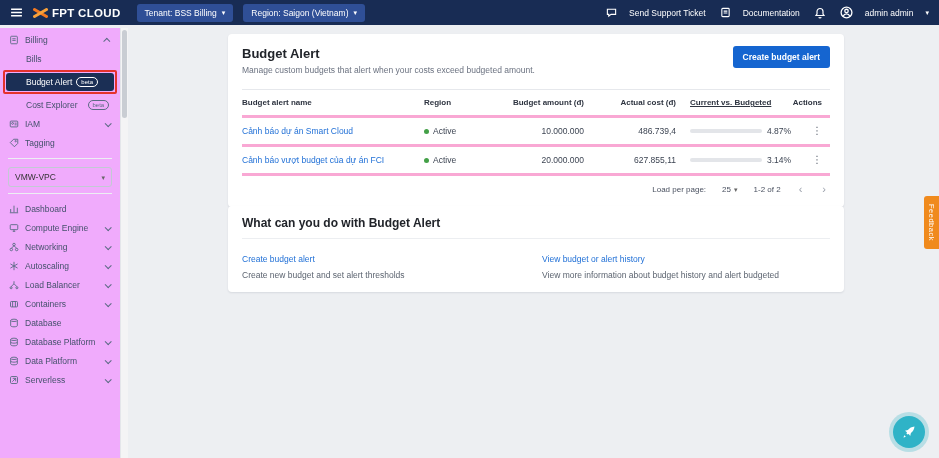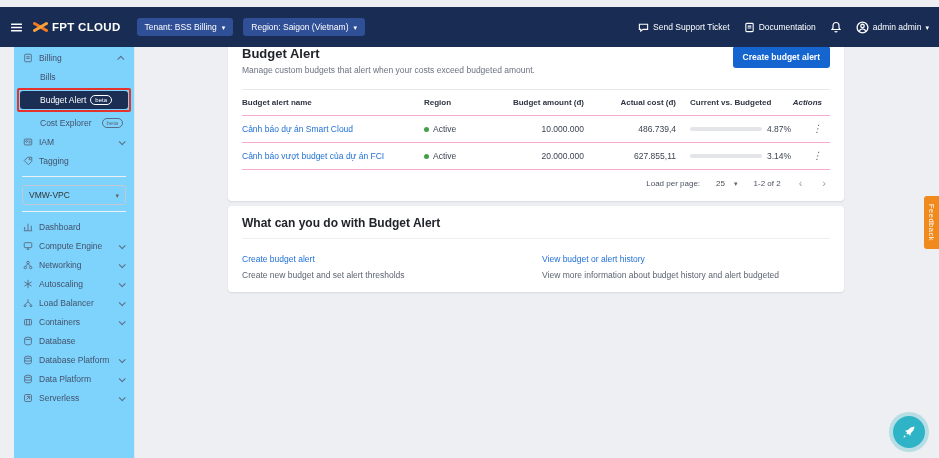--- a/index.html
+++ b/index.html
@@ -1,31 +1,31 @@
 <!DOCTYPE html>
 <html><head>
 <meta charset="utf-8">
 <style>
   * { margin:0; padding:0; box-sizing:border-box; }
   html,body { width:939px; height:458px; font-family:"Liberation Sans", sans-serif; background:#edeff2; overflow:hidden; position:relative; }
 
   
-  .topbar { position:absolute; top:7px; left:0; width:939px; height:40px; background:#182c54; display:flex; align-items:center; padding:0 10px; gap:10px; z-index:20; }
+  .topbar { position:absolute; top:0; left:0; width:939px; height:25px; background:#182c54; display:flex; align-items:center; padding:0 10px; gap:10px; z-index:20; }
   .tb-icon { display:inline-flex; align-items:center; justify-content:center; }
   .tb-icon svg { stroke:#fff; fill:none; stroke-width:1.2; }
   .logo { display:flex; align-items:center; gap:4px; margin-right:6px; }
   .logo-text { color:#fff; font-size:11.5px; font-weight:bold; letter-spacing:.3px; }
   .tb-pill { background:#2f4f96; color:#fff; font-size:8.5px; padding:4px 8px; border-radius:3px; display:flex; align-items:center; gap:5px; cursor:pointer; white-space:nowrap; }
   .caret { font-size:7px; color:#fff; line-height:1; }
   .tb-spacer { flex:1; }
-  .tb-link { display:flex; align-items:center; gap:4px; color:#fff; font-size:8.5px; cursor:pointer; white-space:nowrap; }
+  .tb-link { display:flex; align-items:center; gap:12px; color:#fff; font-size:8.5px; cursor:pointer; white-space:nowrap; }
   .tb-right { display:flex; align-items:center; gap:14px; }
 
   
-  .sidebar { position:absolute; top:28px; left:14px; bottom:0; width:121px; background:#7dd3fc; border-right:1px solid #e4e6ea; padding-top:20px; z-index:10; }
+  .sidebar { position:absolute; top:28px; left:0; bottom:0; width:121px; background:#f0abfc; border-right:1px solid #e4e6ea; padding-top:2px; z-index:10; }
   .srow { display:flex; align-items:center; gap:6px; padding:4px 8px; margin:1px 0; font-size:8.5px; color:#44516b; cursor:pointer; }
   .srow .slabel { flex:1; white-space:nowrap; overflow:hidden; }
   .sicon { width:11px; display:inline-flex; justify-content:center; flex:0 0 11px; }
   .sicon svg { stroke:#5b6b84; fill:none; stroke-width:1.1; }
   .sub { padding-left:26px; font-size:8.5px; }
   .chev { width:5px; height:5px; border-right:1px solid #5b6b84; border-bottom:1px solid #5b6b84; display:inline-block; flex:0 0 5px; margin-right:2px; }
   .chev.down { transform:rotate(45deg) translateY(-1px); }
   .chev.up { transform:rotate(-135deg) translateY(-1px); }
   .annotation { border:2px solid #e5322d; border-radius:2px; margin:2px 3px; padding:1px; }
   .selected-item { background:#1b2f55; color:#fff; border-radius:3px; padding:4px 6px 4px 20px; display:flex; align-items:center; gap:4px; font-size:8.5px; cursor:pointer; }
@@ -46,40 +46,40 @@
   .card1 { top:6px; padding:12px 14px 4px; }
   .card2 { top:178px; padding:10px 14px 12px; }
 
   .card-head { display:flex; align-items:flex-start; justify-content:space-between; }
   .page-title { font-size:13px; font-weight:bold; color:#21242a; }
   .page-sub { font-size:8.5px; color:#6b7280; margin-top:4px; }
   .btn-primary { background:#1565d0; color:#fff; font-size:8.5px; font-weight:bold; padding:6px 10px; border:none; border-radius:3px; cursor:pointer; white-space:nowrap; }
 
   
   .tbl { margin-top:14px; font-size:8.5px; color:#3c4452; }
-  .trow { display:flex; align-items:flex-end; border-bottom:1px solid #f9a8d4; }
+  .trow { display:flex; align-items:flex-end; border-bottom:3px solid #f9a8d4; }
   .thead { border-top:1px solid #e6e8ec; font-weight:bold; color:#2e3440; font-size:8px; }
   .thead > div { padding:7px 0; }
   .tbody > div, .trow > div { padding:8px 0; }
   .c-name  { flex:0 0 182px; }
   .c-status{ flex:0 0 70px; display:flex; align-items:center; gap:4px; }
   .c-budget{ flex:0 0 90px; text-align:right; }
   .c-actual{ flex:0 0 92px; text-align:right; }
   .c-cur   { flex:0 0 113px; padding-left:14px !important; display:flex; align-items:center; gap:5px; }
-  .c-act   { flex:1; text-align:right; padding-right:8px !important;font-style:italic; }
+  .c-act   { flex:1; text-align:right; padding-right:8px !important; }
   .thead .c-status { display:block; }
-  .thead .c-cur { display:block; }
+  .thead .c-cur { display:block;text-decoration:underline; }
   .link { color:#1f6fd6; cursor:pointer; text-decoration:none; }
   .dot { width:5px; height:5px; border-radius:50%; background:#43a047; display:inline-block; }
   .ptrack { width:72px; height:4px; background:#e3e5e9; border-radius:2px; overflow:hidden; }
   .pfill { height:4px; background:#1b2f55; border-radius:2px; }
   .kebab { font-size:10px; color:#5f6672; cursor:pointer; line-height:1; }
 
   .pager { display:flex; justify-content:flex-end; align-items:center; gap:16px; font-size:8px; color:#4a5160; padding:8px 2px 8px; }
-  .pager .sel { display:inline-flex; align-items:center; gap:9px; cursor:pointer; }
+  .pager .sel { display:inline-flex; align-items:center; gap:3px; cursor:pointer; }
   .pager .caret { color:#666; }
   .pg-arrow { color:#9aa0ab; font-size:11px; cursor:pointer; line-height:1; padding:0 2px; }
 
   
   .help-title { font-size:12px; font-weight:bold; color:#21242a; border-bottom:1px solid #eceef1; padding-bottom:8px; }
   .help-cols { display:flex; margin-top:9px; }
   .help-col1 { flex:0 0 300px; }
   .help-col2 { flex:1; }
   .help-link { font-size:8.5px; }
   .help-desc { font-size:8.5px; color:#5c6470; margin-top:4px; }

